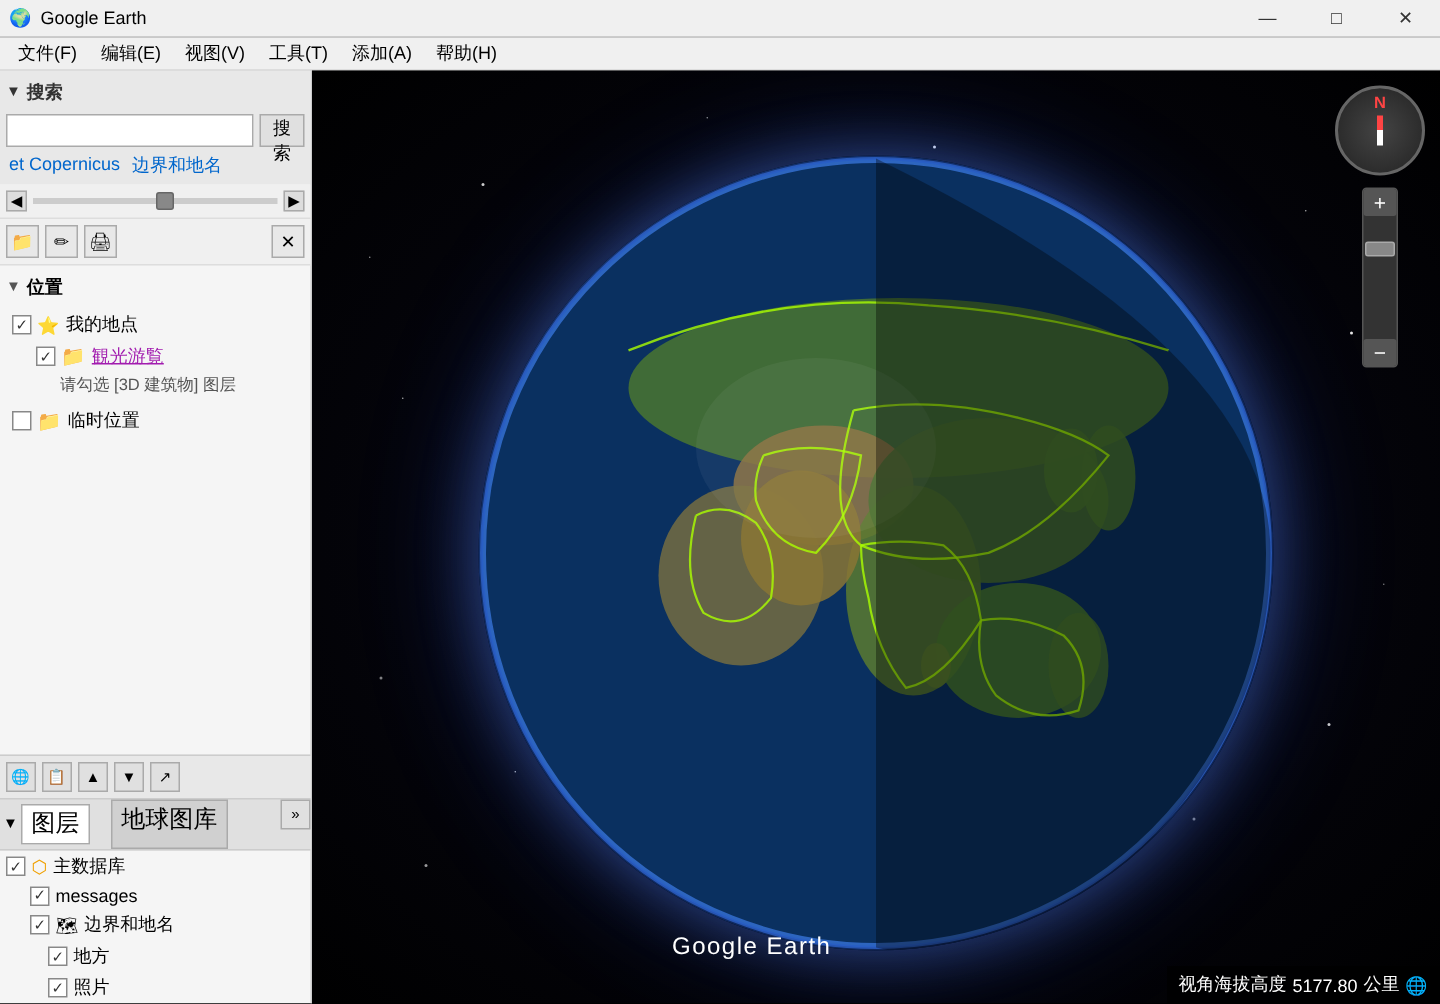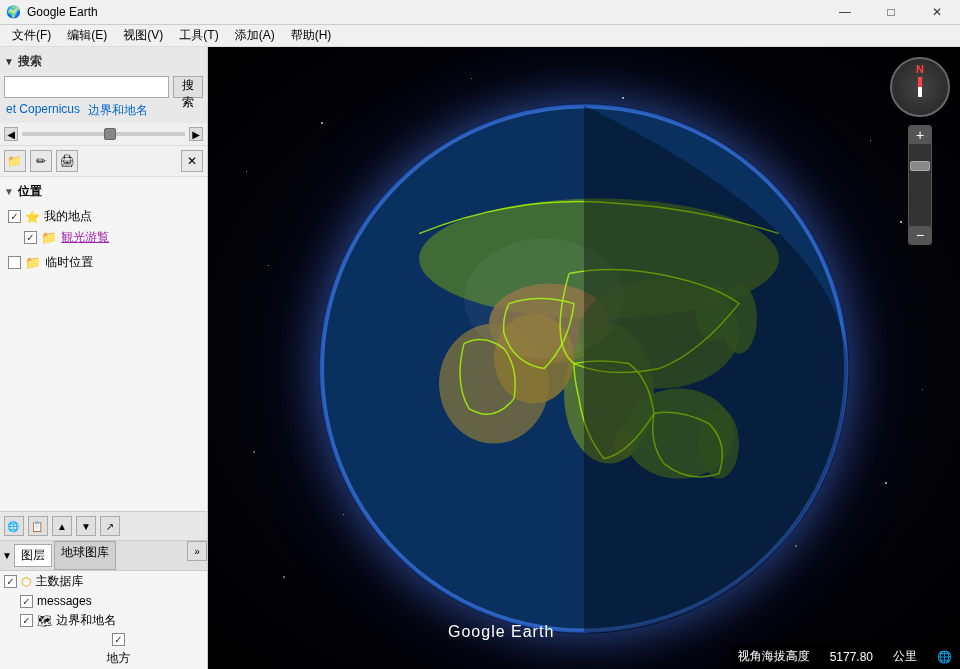--- a/index.html
+++ b/index.html
@@ -116,35 +116,35 @@
     .checkbox.checked::after { content: '✓'; font-size: 10px; color: #333; }
     .folder-icon { color: #f0a000; font-size: 13px; }
     .blue-icon { color: #4488ff; font-size: 12px; }
 
     
     #bottom-panel-bar {
       display: flex; align-items: center; border-top: 1px solid #ccc;
       background: #e8e8e8; padding: 4px; gap: 4px;
     }
     .tab-btn {
-      padding: 2px 6px; font-size: 12px; background: #d0d0d0;
+      padding: 2px 6px; font-size: 16px; background: #d0d0d0;
       border: 1px solid #aaa; cursor: pointer;
     }
     .tab-btn.active { background: #fff; }
     .tab-arrow {
       width: 20px; height: 20px; background: #e0e0e0; border: 1px solid #aaa;
       display: flex; align-items: center; justify-content: center; font-size: 10px; cursor: pointer;
     }
 
     
     .layer-item {
       display: flex; align-items: center; gap: 4px; padding: 2px 2px 2px 4px; font-size: 12px;
     }
     .layer-item.sub { padding-left: 20px; }
-    .layer-item.sub2 { padding-left: 32px; flex-direction: column; }
+    .layer-item.sub2 { padding-left: 32px; }
     .layer-check { width: 13px; height: 13px; border: 1px solid #888; background: white;
       display: inline-flex; align-items: center; justify-content: center; flex-shrink: 0; }
     .layer-check.checked::after { content: '✓'; font-size: 10px; color: #333; }
 
     
     #earth-view {
       flex: 1; background: #000; position: relative; overflow: hidden;
     }
 
     
@@ -242,21 +242,21 @@
     }
 
     #google-earth-logo {
       font-size: 16px; color: white; font-weight: 300;
       letter-spacing: 1px;
     }
 
     #altitude-info {
       position: absolute; bottom: 0; right: 0;
       background: rgba(0,0,0,0.7); color: white;
-      padding: 4px 8px; font-size: 12px; display: flex; align-items: center; gap: 20px;
+      padding: 4px 8px; font-size: 12px; display: flex; align-items: center; gap: 4px;
     }
 
     
     #earth-toolbar {
       position: absolute; top: 0; left: 0; right: 0;
       height: 38px; background: #e8e8e8; border-bottom: 1px solid #ccc;
       display: flex; align-items: center; padding: 0 4px; gap: 2px;
     }
 
     .tb-btn {
@@ -350,20 +350,23 @@
           <span class="blue-icon">⭐</span>
           <span>我的地点</span>
         </div>
 
         <div class="tree-item" style="padding-left:20px">
           <div class="checkbox checked"></div>
           <span class="folder-icon">📁</span>
           <span style="color:#a21caf;text-decoration:underline;">観光游覧</span>
         </div>
 
+        <div class="tree-item sub" style="color:#555; font-size:11px; line-height:1.3; padding-left:36px;">
+          <span>请勾选 [3D 建筑物] 图层</span>
+        </div>
 
         <div class="tree-item" style="margin-top:4px;">
           <div class="checkbox"></div>
           <span class="folder-icon">📁</span>
           <span>临时位置</span>
         </div>
       </div>
 
     </div>
 
@@ -376,21 +379,21 @@
         <div class="tab-arrow">▼</div>
         <div class="tab-arrow">↗</div>
         <div style="flex:1"></div>
       </div>
 
       <div style="display:flex; background:#e0e0e0; border-top:1px solid #ccc; border-bottom:1px solid #ccc;">
         <div style="display:flex;align-items:center;gap:2px;padding:3px 2px;">
           <span class="arrow" style="font-size:10px;">▼</span>
           <div class="tab-btn active">图层</div>
         </div>
-        <div class="tab-btn" style="margin-left:0;">地球图库</div>
+        <div class="tab-btn" style="margin-left:12px;">地球图库</div>
         <div class="tab-arrow" style="margin-left:auto;">»</div>
       </div>
 
       <div class="layers-scroll">
 
         <div class="layer-item">
           <div class="layer-check checked"></div>
           <span style="color:#f0a000;">⬡</span>
           <span>主数据库</span>
         </div>
@@ -404,20 +407,24 @@
           <div class="layer-check checked"></div>
           <span>🗺</span>
           <span>边界和地名</span>
         </div>
 
         <div class="layer-item sub2">
           <div class="layer-check checked"></div>
           <span>地方</span>
         </div>
 
+        <div class="layer-item sub2">
+          <div class="layer-check checked"></div>
+          <span>照片</span>
+        </div>
 
 
       </div>
 
     </div>
   </div>
 
   <div id="earth-view">
 
     <div id="earth-toolbar">

